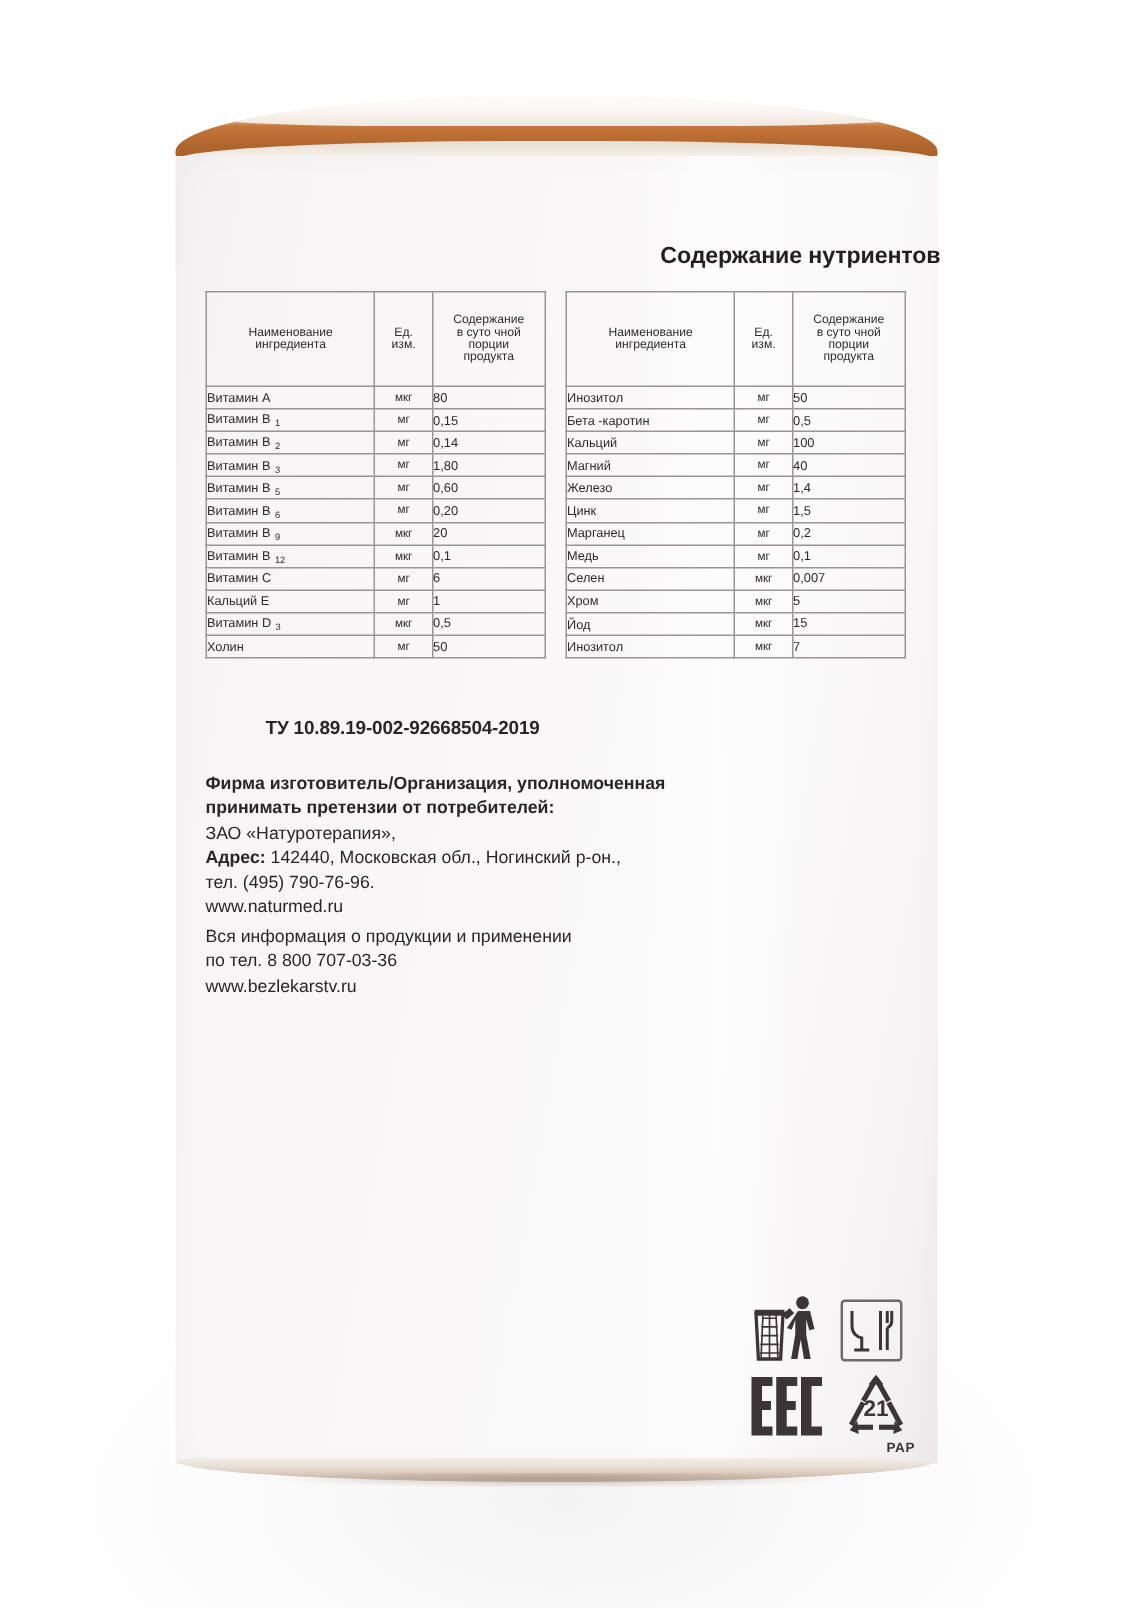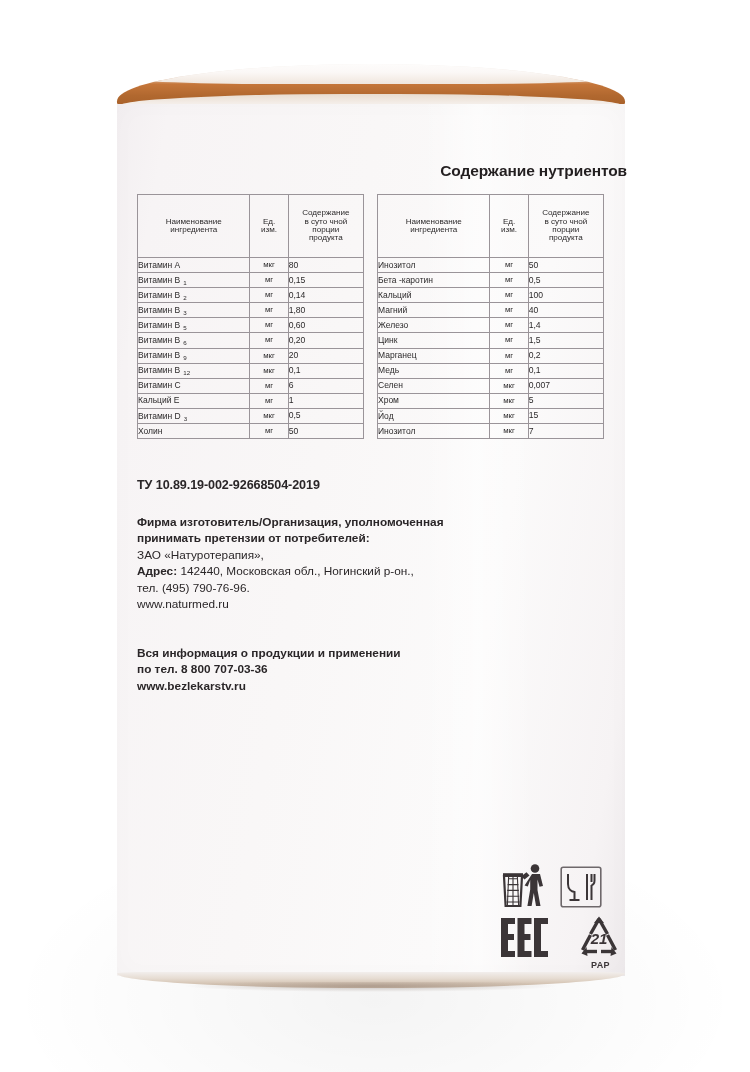--- a/index.html
+++ b/index.html
@@ -88,36 +88,36 @@
   .col-unit{width:38px;}
   .col-val{width:75px;}
   td.name{text-align:left;padding-left:4px;font-size:8.5px;}
   td.unit{text-align:center;font-size:7.8px;}
   td.val{text-align:left;font-size:8.6px;}
   td.name sub{font-size:6.2px;vertical-align:baseline;position:relative;top:2px;padding-left:3px;}
 
   
   .info{margin-top:38px;font-size:11.8px;color:#2a2628;line-height:1.40;}
   .info .b{font-weight:bold;}
-  .tu{font-weight:bold;font-size:12.6px;margin-bottom:19px;letter-spacing:-0.1px;}
+  .tu{font-weight:bold;font-size:12.6px;margin-bottom:19px;letter-spacing:-0.1px;margin-left:40px;}
   .blk2{margin-top:0;}
-  .blk3{margin-top:32px;font-weight:bold;}
+  .blk3{margin-top:3px;font-weight:normal;}
 
   
   .date-wrap{position:absolute;left:20px;top:780px;width:490px;}
   .date-label{font-size:12.2px;font-weight:bold;color:#2a2628;margin-bottom:8px;}
   .date-box{width:350px;height:46px;border:2.4px solid #3b3537;background:rgba(255,255,255,0.28);}
 
   
   .marks{position:absolute;left:385px;top:760px;width:110px;height:110px;}
   .mark{position:absolute;}
   .m-bin{left:0px;top:0px;}
   .m-food{left:58px;top:2px;}
   .m-eac{left:-2px;top:52px;}
-  .m-pap{left:71px;top:50px;font-style:italic;}
+  .m-pap{left:56px;top:50px;}
   .pap-label{position:absolute;left:56px;top:96px;width:52px;text-align:right;
              font-size:9px;font-weight:bold;color:#3b3537;letter-spacing:0.4px;}
 </style>
 </head>
 <body>
 
 <div id="stage">
 
   <div id="box">
 

